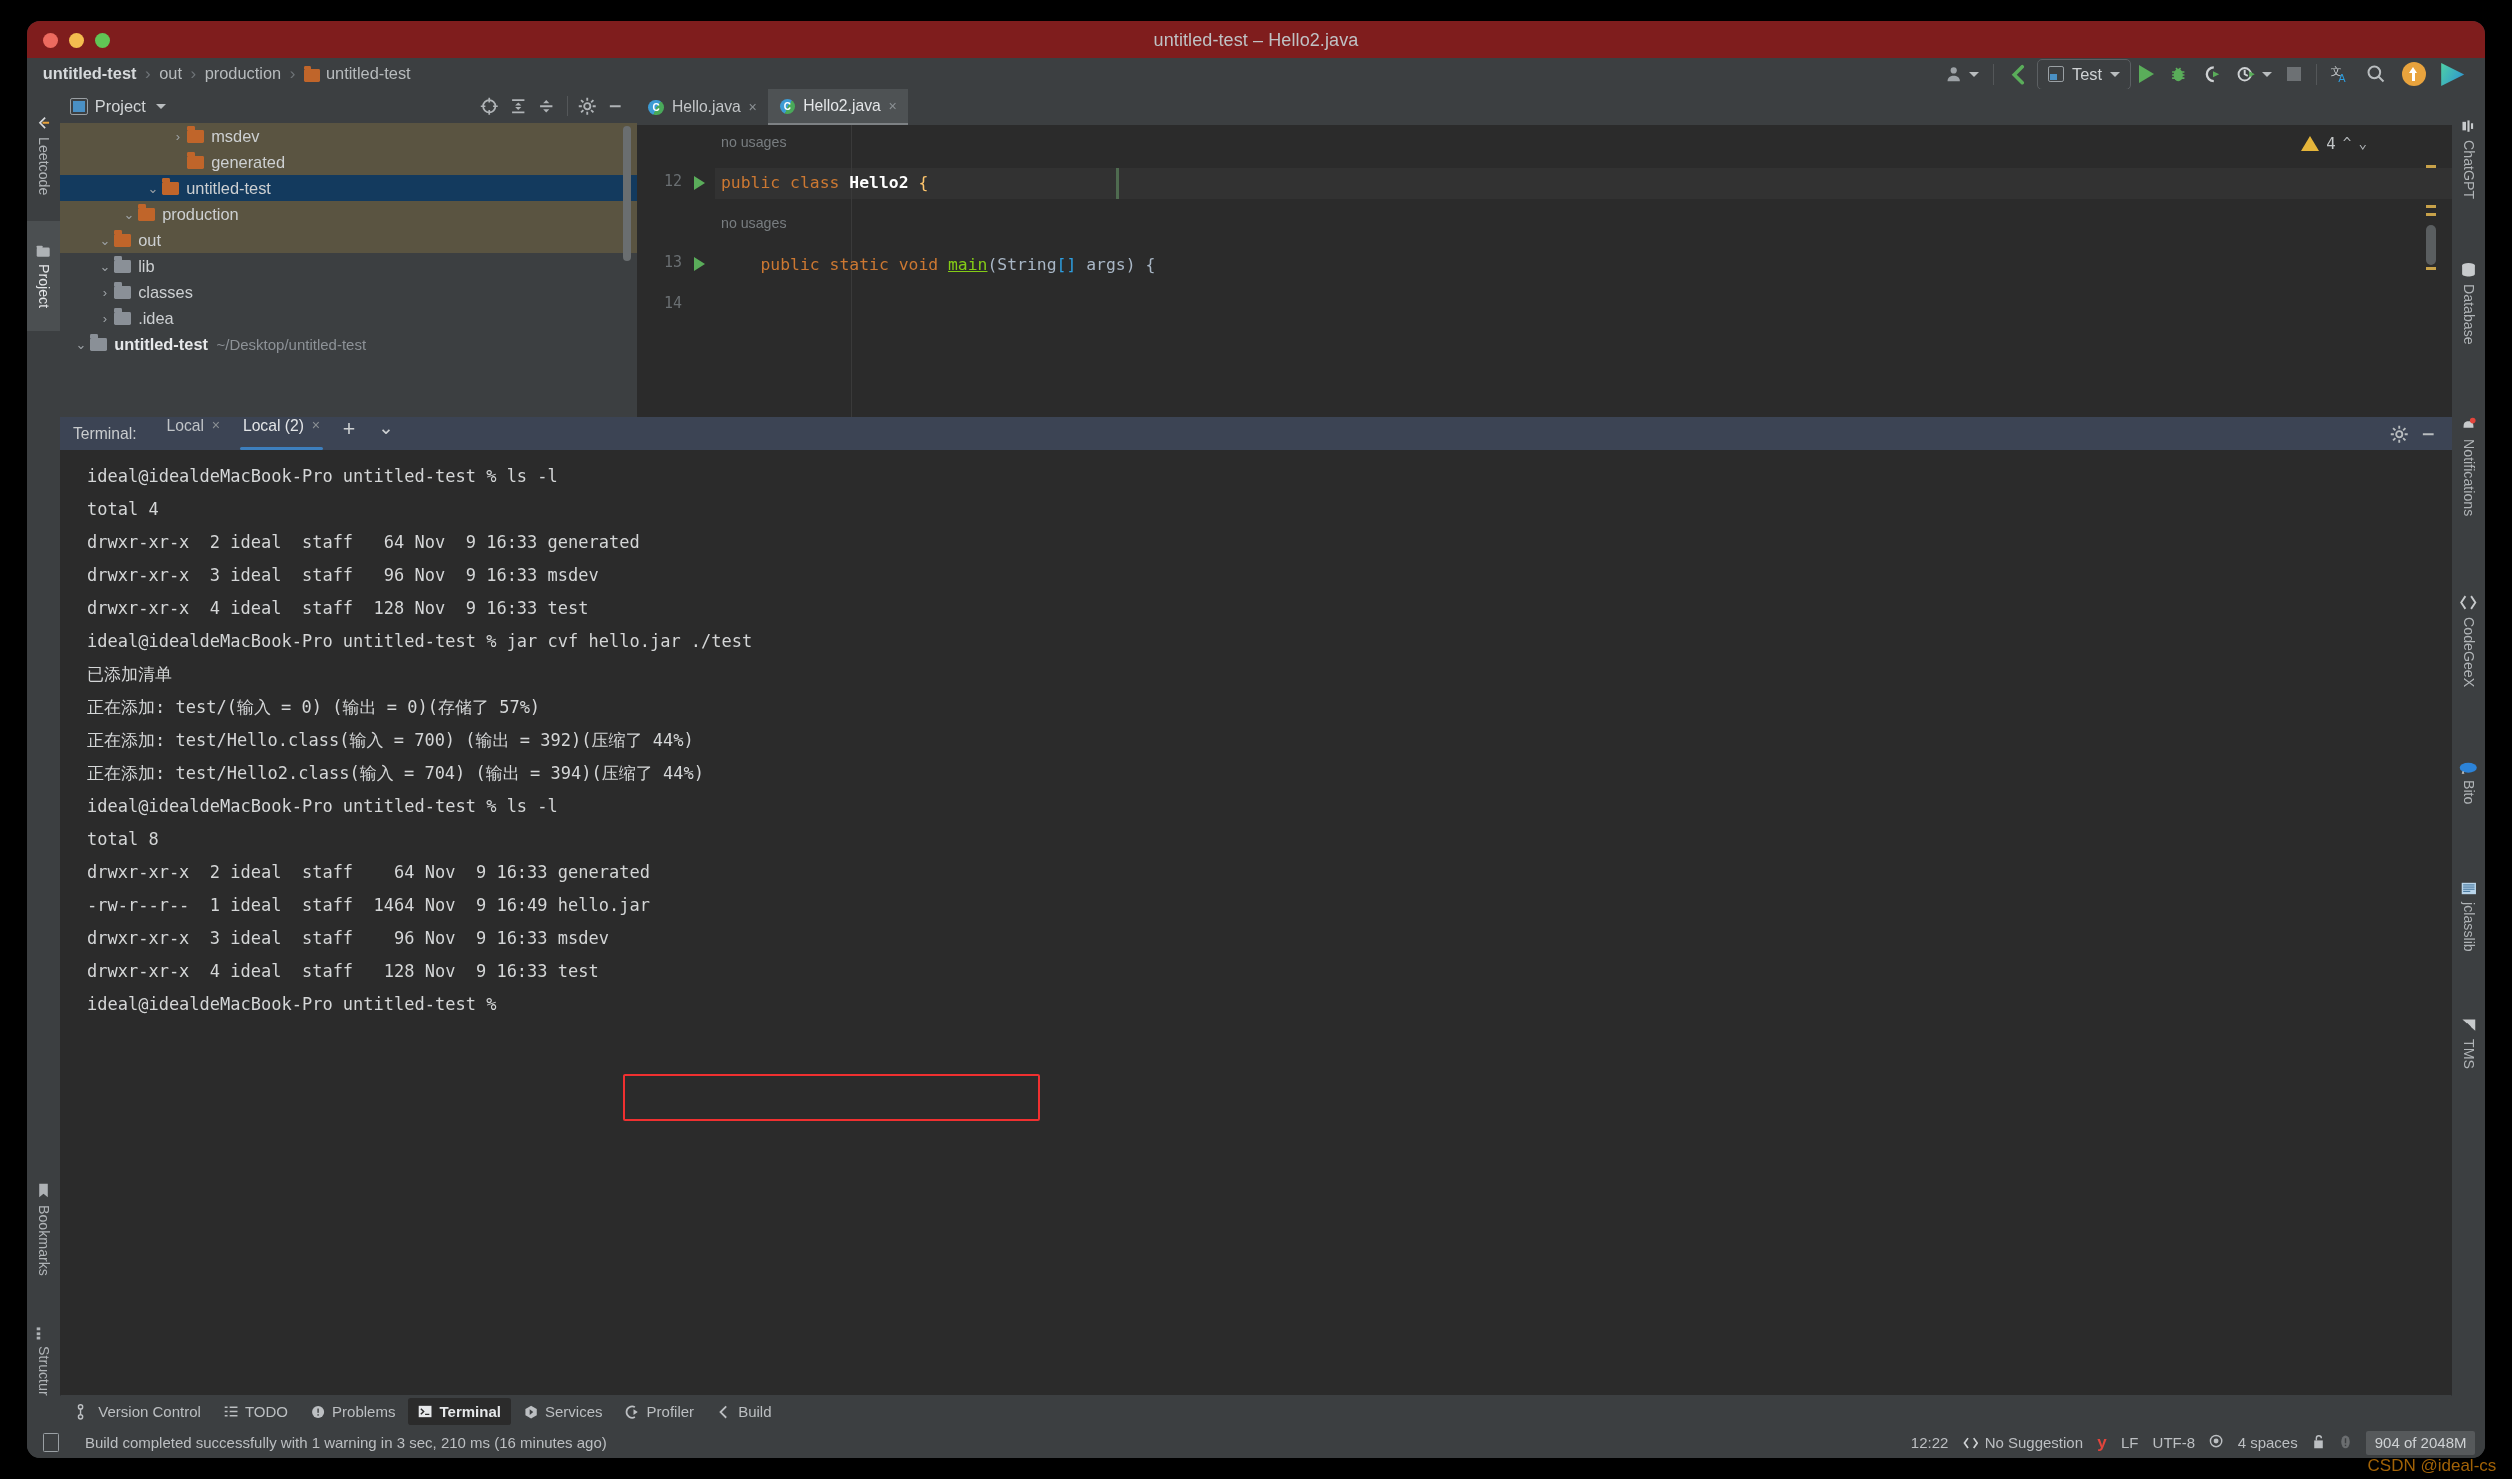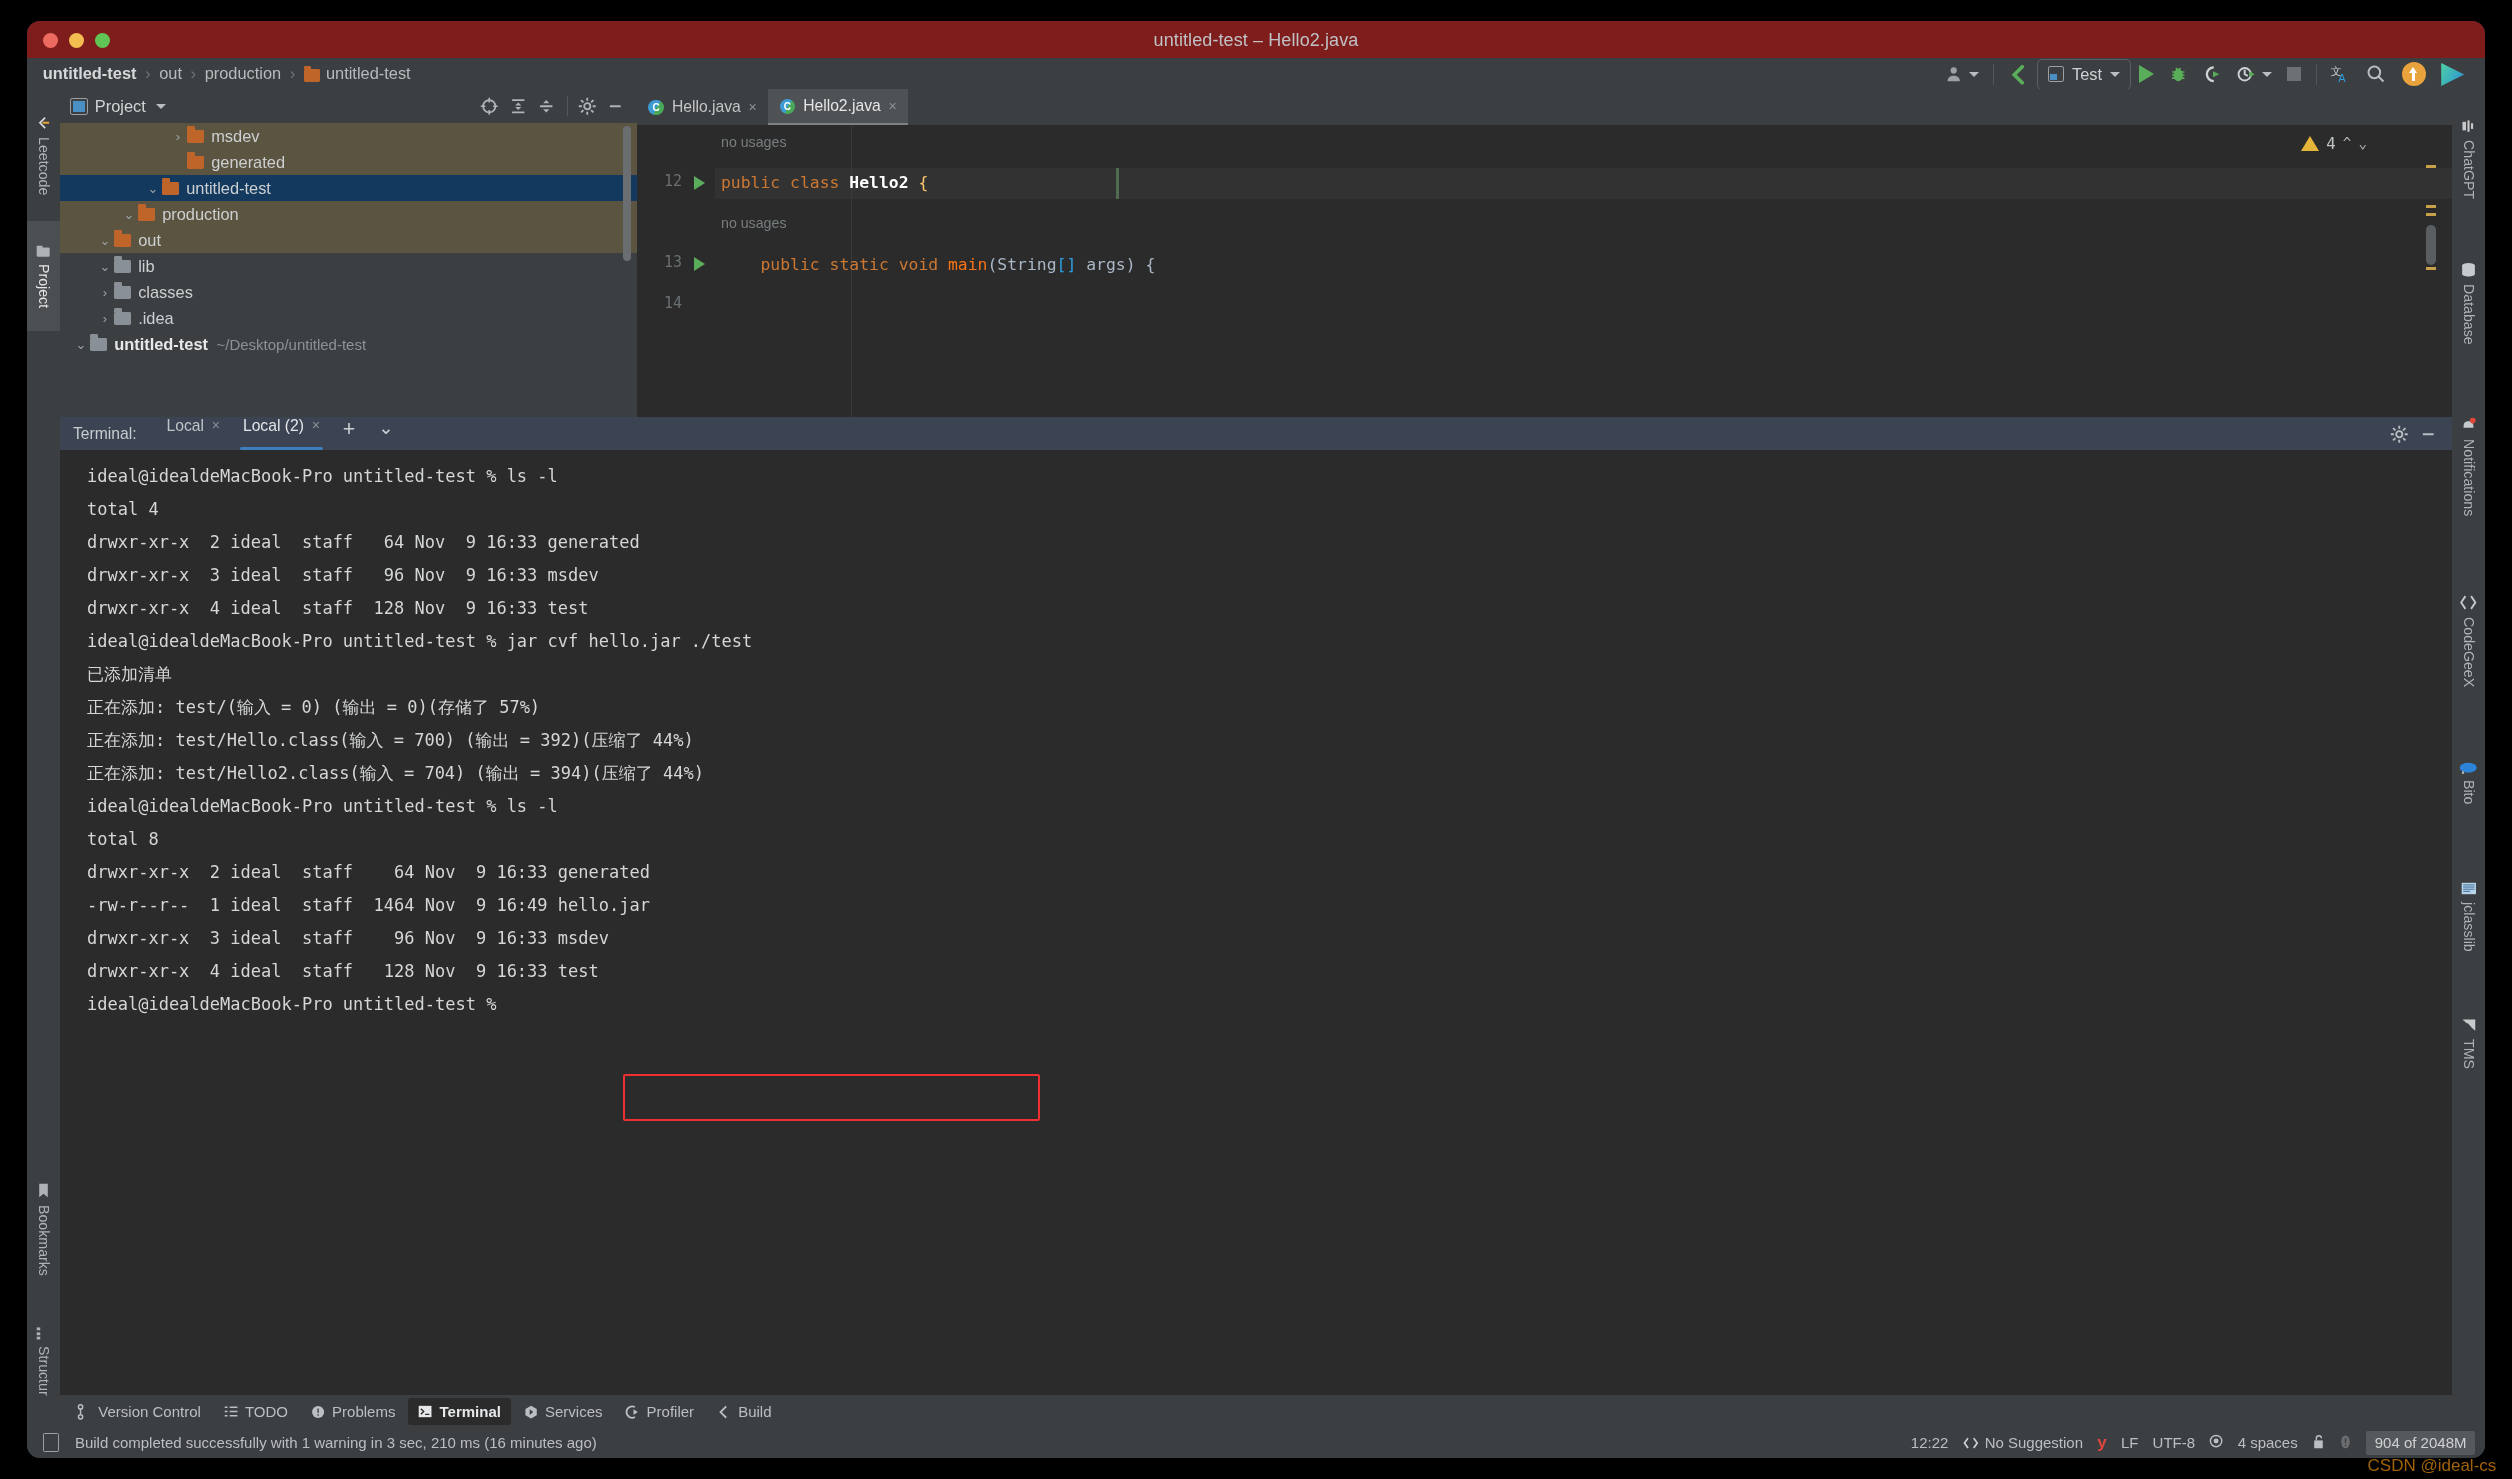--- a/index.html
+++ b/index.html
@@ -103,21 +103,21 @@
               display:flex;align-items:center;justify-content:center;font-weight:bold;}
   .xclose{color:#8b9094;font-size:14.2px;}
   .code{position:absolute;left:0;top:36px;right:0;bottom:0;background:#2b2b2b;
         font-family:"DejaVu Sans Mono",monospace;font-size:16.4px;}
   .gutter{position:absolute;left:0;top:0;width:78px;bottom:0;background:#2b2b2b;}
   .gnum{position:absolute;right:33px;font-size:15px;color:#6a6f72;}
   .grun{position:absolute;right:10px;width:0;height:0;border-top:7.1px solid transparent;
         border-bottom:7.1px solid transparent;border-left:11.4px solid #5aad5a;}
   .cline{position:absolute;left:84px;white-space:pre;color:#a9b7c6;}
   .hint{position:absolute;left:84px;color:#787d80;font-size:14.2px;font-family:"Liberation Sans",sans-serif;}
-  .kw{color:#cc7832;} .cls{color:#ffffff;font-weight:bold;} .mth{color:#f97316;} .br{color:#ffc66d;}
+  .kw{color:#cc7832;} .cls{color:#ffffff;font-weight:bold;} .mth{color:#84cc16;text-decoration:underline;} .br{color:#ffc66d;}
   .brg{color:#a9b7c6;} .sq{color:#2d9ee0;} .par{color:#a9b7c6;}
   .cur-line{position:absolute;left:78px;right:0;height:31px;background:#323232;}
   .cursor{position:absolute;width:2.8px;height:31px;background:#4f6b50;}
   .warnbox{position:absolute;right:85px;top:8.5px;display:flex;align-items:center;gap:7.1px;font-size:15.7px;color:#c2c5c7;}
   .warntri{width:0;height:0;border-left:9.3px solid transparent;border-right:9.3px solid transparent;
            border-bottom:15.7px solid #e5b53a;position:relative;}
   .chev{color:#b0b4b7;font-size:14.2px;}
   .vline{position:absolute;left:214px;top:0;bottom:0;width:1.4px;background:#3a3a3a;}
   .markbar{position:absolute;right:15.7px;top:0;bottom:0;width:10px;}
   .mark{position:absolute;right:0;width:10px;height:2.8px;background:#c8a24a;}
@@ -136,21 +136,21 @@
   .hl-cmd{position:absolute;left:563px;top:657px;width:413px;height:43px;border:2.1px solid #f03030;border-radius:2.1px;}
   .hl-jar{position:absolute;left:27px;top:1011px;width:805px;height:43px;border:2.1px solid #f03030;border-radius:2.1px;}
 
   
   .bottombar{position:absolute;left:0;bottom:31px;width:100%;height:31px;background:#3c3f41;
              display:flex;align-items:center;padding-left:40px;box-sizing:border-box;gap:2.8px;}
   .bbtn{display:flex;align-items:center;gap:7.1px;font-size:15px;color:#bcbfc2;padding:5px 10px;border-radius:2.8px;}
   .bbtn.active{background:#2b2b2b;color:#e6e8ea;font-weight:bold;}
   .statusbar{position:absolute;left:0;bottom:0;width:100%;height:31px;background:#3c3f41;
              display:flex;align-items:center;padding:0 10px 0 15.7px;box-sizing:border-box;font-size:15px;color:#bcbfc2;}
-  .status-left{display:flex;align-items:center;gap:16px;}
+  .status-left{display:flex;align-items:center;gap:26px;}
   .status-right{margin-left:auto;display:flex;align-items:center;gap:14.2px;}
   .memchip{background:#56595b;border-radius:2.1px;padding:3.6px 8.5px;color:#cfd2d4;}
   .doc-ico{width:14.2px;height:17px;border:1.4px solid #9aa0a4;border-radius:1.4px;}
 
   .watermark{position:absolute;right:15.7px;bottom:2.8px;font-size:17px;color:#a16207;margin-top:28px;}
 </style>
 </head>
 <body>
 
 <div class="screen">

